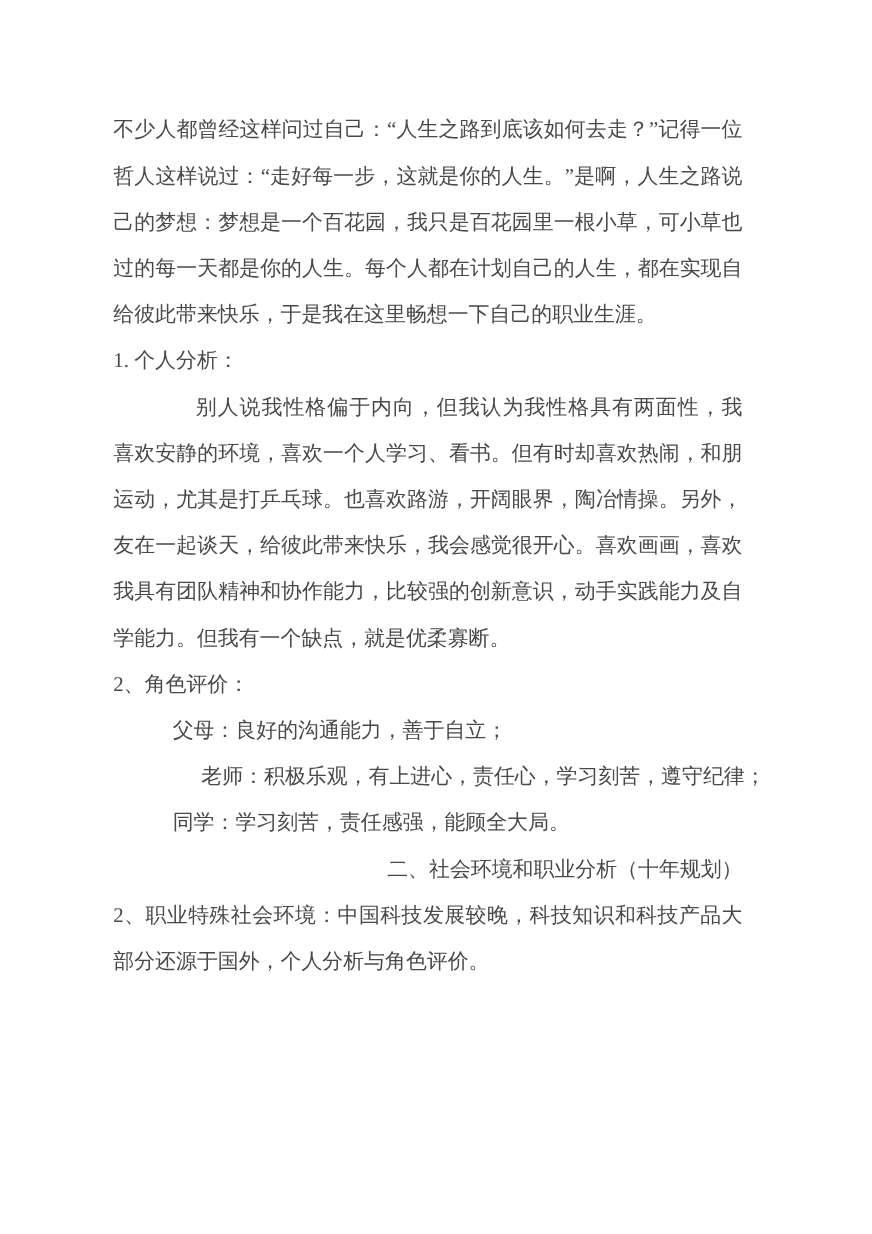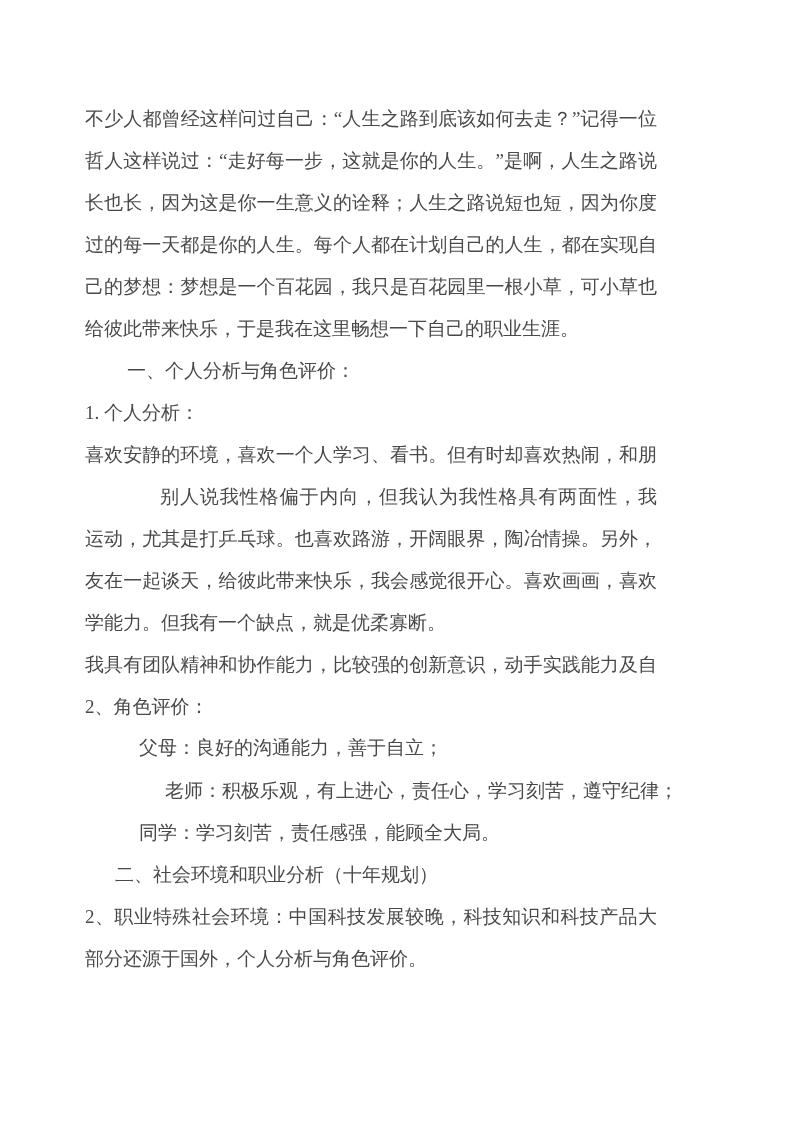--- a/index.html
+++ b/index.html
@@ -14,21 +14,21 @@
   }
   .page {
     position: relative;
     width: 793px;
     height: 1122px;
     background: #ffffff;
     overflow: hidden;
   }
   .doc-body {
     position: absolute;
-    left: 85px;
+    left: 103px;
     top: 98px;
     width: 572px;
     font-family: "Liberation Serif", "DejaVu Serif", serif;
     font-size: 19px;
     font-weight: 400;
     color: #494949;
   }
   .line {
     height: 42px;
     line-height: 42px;
@@ -43,33 +43,31 @@
     overflow: hidden;
   }
 </style>
 </head>
 <body>
 
 <div class="page">
   <div class="doc-body" style="color: rgb(73, 73, 73);">
       <div class="line justify">不少人都曾经这样问过自己：“人生之路到底该如何去走？”记得一位</div>
       <div class="line justify">哲人这样说过：“走好每一步，这就是你的人生。”是啊，人生之路说</div>
-      <div class="line justify">长也长，因为这是你一生意义的诠释；人生之路说短也短，因为你度</div>
+      <div class="line justify">己的梦想：梦想是一个百花园，我只是百花园里一根小草，可小草也</div>
       <div class="line justify">过的每一天都是你的人生。每个人都在计划自己的人生，都在实现自</div>
-      <div class="line justify">己的梦想：梦想是一个百花园，我只是百花园里一根小草，可小草也</div>
       <div class="line">给彼此带来快乐，于是我在这里畅想一下自己的职业生涯。</div>
-      <div class="line" style="margin-left: 42px;">一、个人分析与角色评价：</div>
       <div class="line">1. 个人分析：</div>
+      <div class="line justify" style="margin-left: 75px;">别人说我性格偏于内向，但我认为我性格具有两面性，我</div>
       <div class="line justify">喜欢安静的环境，喜欢一个人学习、看书。但有时却喜欢热闹，和朋</div>
-      <div class="line justify" style="margin-left: 75px;">别人说我性格偏于内向，但我认为我性格具有两面性，我</div>
       <div class="line justify">运动，尤其是打乒乓球。也喜欢路游，开阔眼界，陶冶情操。另外，</div>
       <div class="line justify">友在一起谈天，给彼此带来快乐，我会感觉很开心。喜欢画画，喜欢</div>
+      <div class="line justify">我具有团队精神和协作能力，比较强的创新意识，动手实践能力及自</div>
       <div class="line">学能力。但我有一个缺点，就是优柔寡断。</div>
-      <div class="line justify">我具有团队精神和协作能力，比较强的创新意识，动手实践能力及自</div>
       <div class="line">2、角色评价：</div>
-      <div class="line" style="margin-left: 54px; font-family: Liberation Mono, monospace;">父母：良好的沟通能力，善于自立；</div>
+      <div class="line" style="margin-left: 54px;">父母：良好的沟通能力，善于自立；</div>
       <div class="line" style="margin-left: 80px;">老师：积极乐观，有上进心，责任心，学习刻苦，遵守纪律；</div>
       <div class="line" style="margin-left: 54px;">同学：学习刻苦，责任感强，能顾全大局。</div>
-      <div class="line" style="margin-left: 30px;">二、社会环境和职业分析（十年规划）</div>
+      <div class="line" style="margin-left: 30px; text-align: right;">二、社会环境和职业分析（十年规划）</div>
       <div class="line justify">2、职业特殊社会环境：中国科技发展较晚，科技知识和科技产品大</div>
       <div class="line">部分还源于国外，个人分析与角色评价。</div>
     </div>
 </div>
 
 </body></html>

